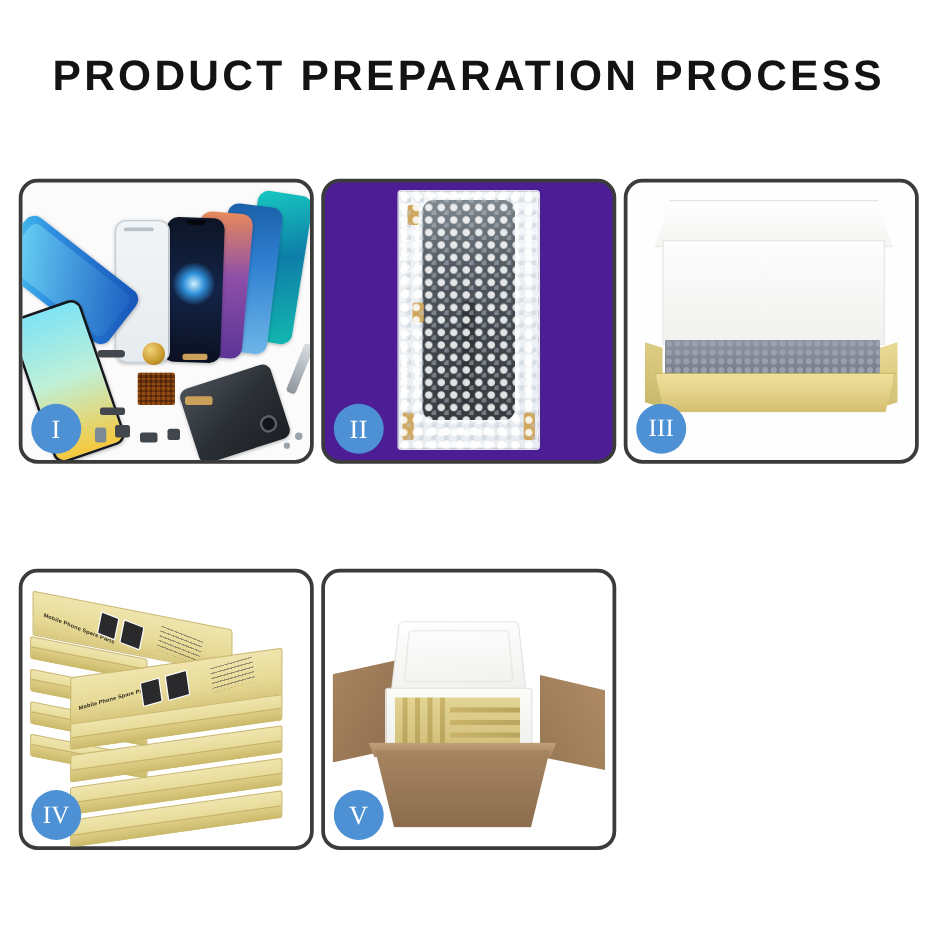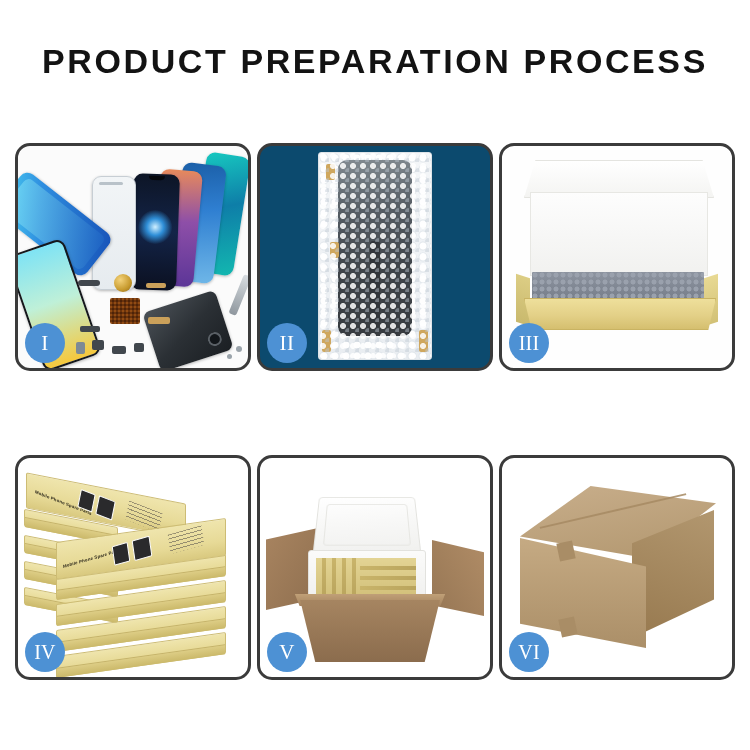--- a/index.html
+++ b/index.html
@@ -155,21 +155,21 @@
   .p1 .flex-f{ left:94px; bottom:14px; width:14px; height:8px;}
   .p1 .flex-g{ left:116px; bottom:16px; width:10px; height:9px;}
   .p1 .flex-h{ left:58px; bottom:14px; width:9px; height:12px; background:#7d8a96;}
   .p1 .screw-a{ right:6px; bottom:16px; width:6px; height:6px; border-radius:50%; background:#9aa3aa;}
   .p1 .screw-b{ right:16px; bottom:9px; width:5px; height:5px; border-radius:50%; background:#9aa3aa;}
   .p1 .tool{ position:absolute; right:4px; bottom:52px; width:8px; height:42px;
               border-radius:3px; transform:rotate(22deg); z-index:8;
               background:linear-gradient(180deg,#d8dde1,#8f979e);}
 
   
-  .p2 { background:#0c4a6e;text-decoration:underline; }
+  .p2 { background:#4c1d95;text-decoration:underline; }
   .p2 .bag {
     position:absolute; left:50%; top:6px; transform:translateX(-50%);
     width: 112px; height: 206px;
     background:
       radial-gradient(circle at 5px 5px, rgba(255,255,255,.95) 3px, rgba(215,222,228,.55) 4px, rgba(0,0,0,0) 5px) 0 0/11px 11px,
       linear-gradient(180deg,#f4f6f8 0%,#e9edf1 100%);
     border: 1px solid #dfe4e8;
     border-radius: 3px;
   }
   .p2 .lcd {
@@ -465,25 +465,14 @@
         <span class="h" style="top:8px; left:44px; width:56px;"></span>
         <span class="h" style="top:18px; left:44px; width:56px;"></span>
         <span class="h" style="top:28px; left:44px; width:56px;"></span>
       </div>
       <div class="carton-rim"></div>
       <div class="carton"></div>
     </div>
     <div class="badge">V</div>
   </div>
 
-  <div class="panel p6">
-    <div class="panel-photo">
-      <div class="top"></div>
-      <div class="seam"></div>
-      <div class="side"></div>
-      <div class="front"></div>
-      <div class="tab tab-a"></div>
-      <div class="tab tab-b"></div>
-    </div>
-    <div class="badge small">VI</div>
-  </div>
 
 </div>
 
 </body></html>

